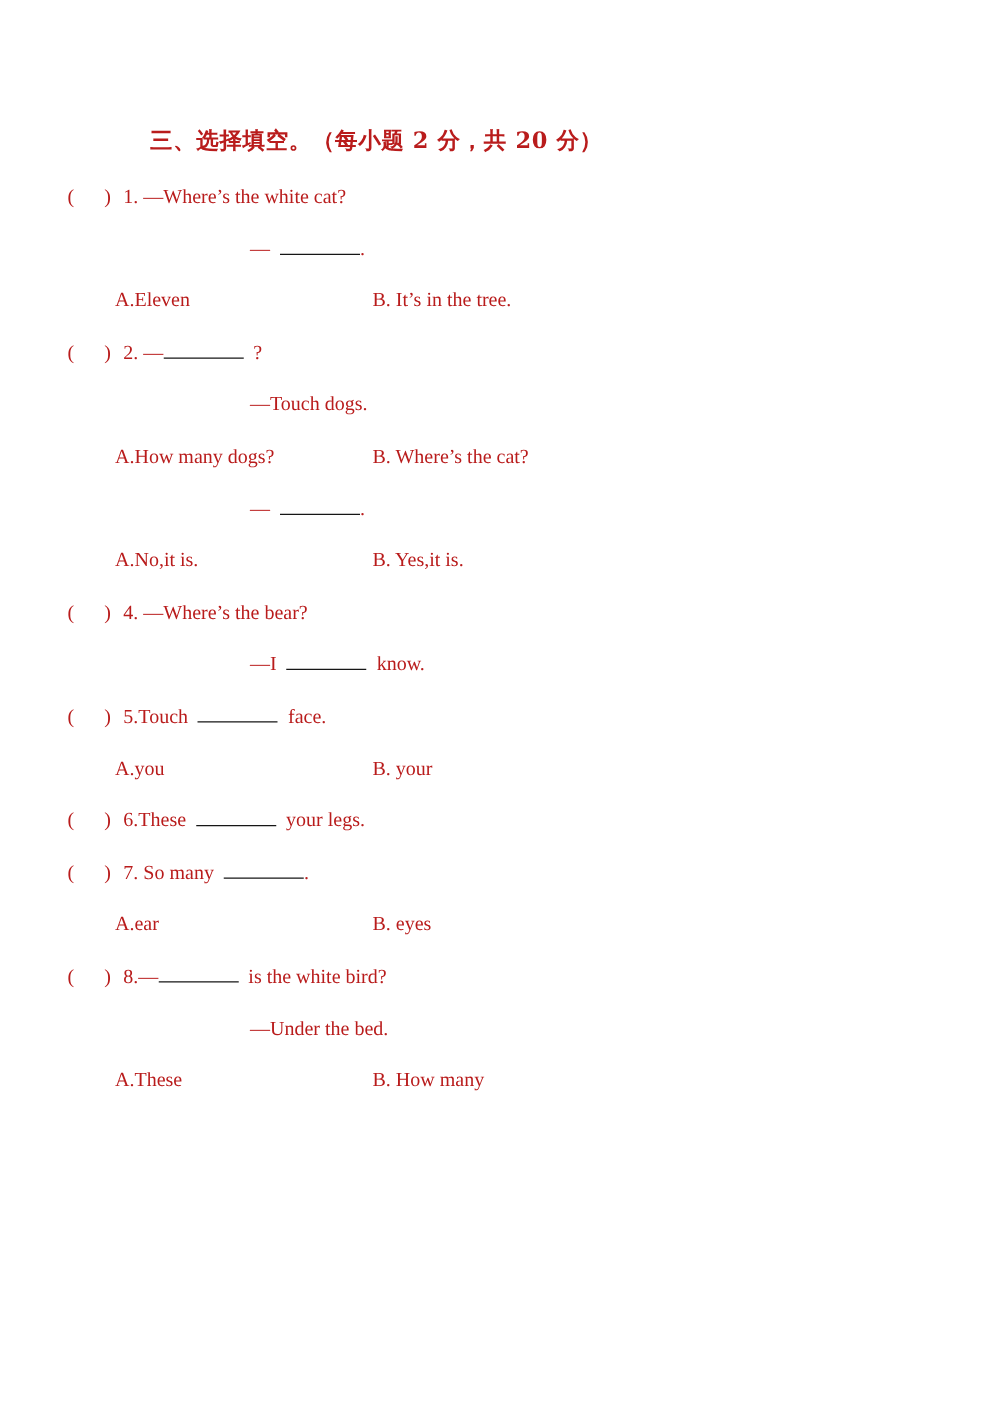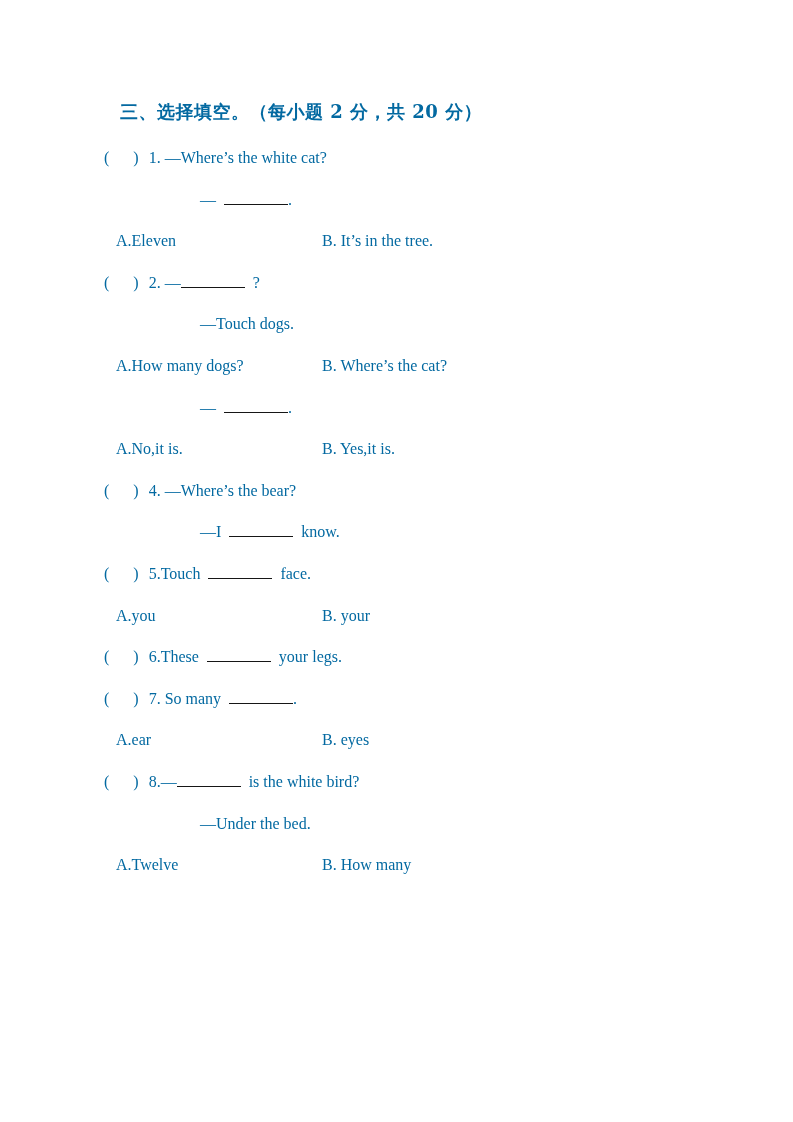--- a/index.html
+++ b/index.html
@@ -5,21 +5,21 @@
   html, body {
     margin: 0;
     padding: 0;
     background: #ffffff;
   }
   .page {
     position: relative;
     width: 769px;
     height: 1122px;
     background: #ffffff;
-    color: #0369a1;
+    color: #b91c1c;
     font-family: "Liberation Serif", "DejaVu Serif", serif;
     font-size: 16px;
     overflow: hidden;
   }
   .title {
     position: absolute;
     left: 120px;
     top: 100px;
     margin: 0;
     font-size: 18px;
@@ -32,23 +32,23 @@
     position: absolute;
     left: 0;
     top: 137px;
     right: 0;
   }
   .line {
     height: 41.6px;
     line-height: 41.6px;
     white-space: pre;
   }
-  .q-line   { padding-left: 104px; }
+  .q-line   { padding-left: 54px; }
   .ans-line { padding-left: 200px; }
-  .opt-line { padding-left: 116px; }
+  .opt-line { padding-left: 92px; }
   .opt-a {
     display: inline-block;
     min-width: 206px;
   }
   .paren { display: inline; }
   .paren-gap { display: inline-block; width: 24px; }
   .num-gap   { display: inline-block; width: 10px; }
   .blank {
     display: inline-block;
     width: 64px;
@@ -88,16 +88,16 @@
       <div class="q-block">
         <div class="line q-line"><span class="paren">(</span><span class="paren-gap"></span><span class="paren">)</span><span class="num-gap"></span><span class="seg">6.These  </span><span class="blank"></span><span class="seg">  your legs.</span></div>
       </div>
       <div class="q-block">
         <div class="line q-line"><span class="paren">(</span><span class="paren-gap"></span><span class="paren">)</span><span class="num-gap"></span><span class="seg">7. So many  </span><span class="blank"></span><span class="seg">.</span></div>
         <div class="line opt-line"><span class="opt opt-a">A.ear</span><span class="opt opt-b">B. eyes</span></div>
       </div>
       <div class="q-block">
         <div class="line q-line"><span class="paren">(</span><span class="paren-gap"></span><span class="paren">)</span><span class="num-gap"></span><span class="seg">8.—</span><span class="blank"></span><span class="seg">  is the white bird?</span></div>
         <div class="line ans-line"><span class="seg">—Under the bed.</span></div>
-        <div class="line opt-line"><span class="opt opt-a">A.Twelve</span><span class="opt opt-b">B. How many</span></div>
+        <div class="line opt-line"><span class="opt opt-a">A.These</span><span class="opt opt-b">B. How many</span></div>
       </div>
     </div>
 </div>
 
 </body></html>

